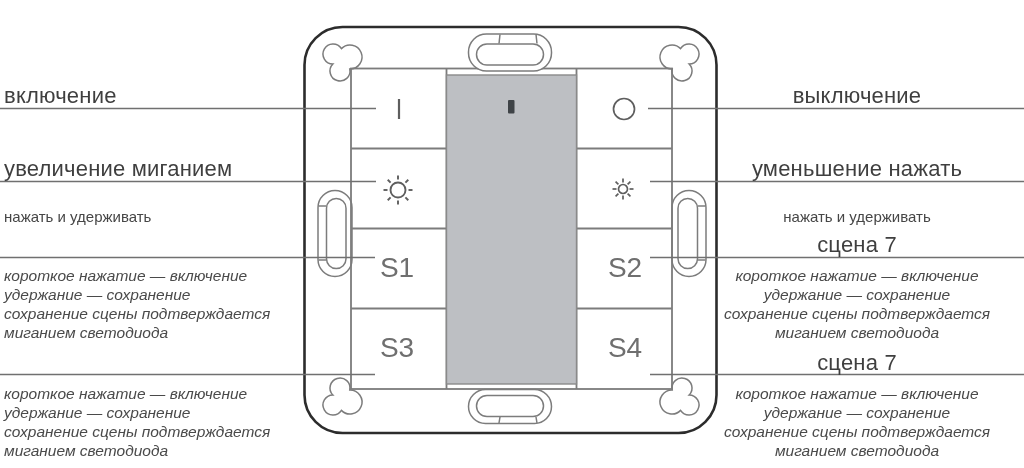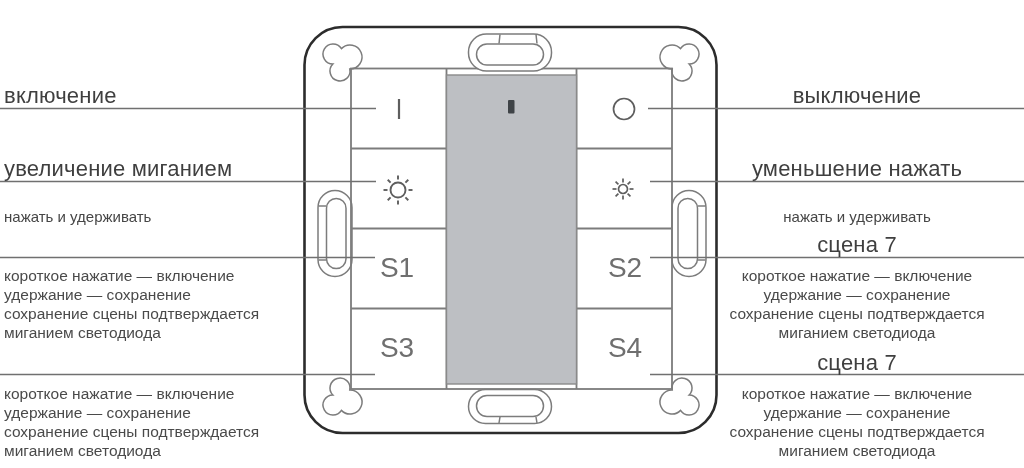--- a/index.html
+++ b/index.html
@@ -15,21 +15,21 @@
   .led     { fill:#3f4347; }
   .icon    { stroke:#5e5e5e; stroke-width:1.9; fill:none; }
   .callout { stroke:#707070; stroke-width:1.6; }
   .btnlbl  { fill:#6f6f6f; font-size:28px; font-family:"Liberation Sans","DejaVu Sans",sans-serif; }
   .hotspot { fill:transparent; }
   .ann { position:absolute; color:#3f3f3f; }
   .ann.l { left:4px;  text-align:left;  width:330px; }
   .ann.r { right:2px; text-align:center; width:330px; }
   .title { font-size:22px; line-height:24px; letter-spacing:0.2px; }
   .sub   { font-size:15px; line-height:18px; color:#464646;margin-top:20px; }
-  .desc  { font-size:15.5px; line-height:19px; color:#4a4a4a; }
+  .desc  { font-size:15.5px; line-height:19px; color:#4a4a4a;font-style:italic; }
 </style>
 </head>
 <body>
 
 <div class="canvas">
 
   <svg width="1024" height="468" viewBox="0 0 1024 468">
 
     <rect class="plate" x="304.5" y="27" width="412" height="406" rx="38"></rect>
 

